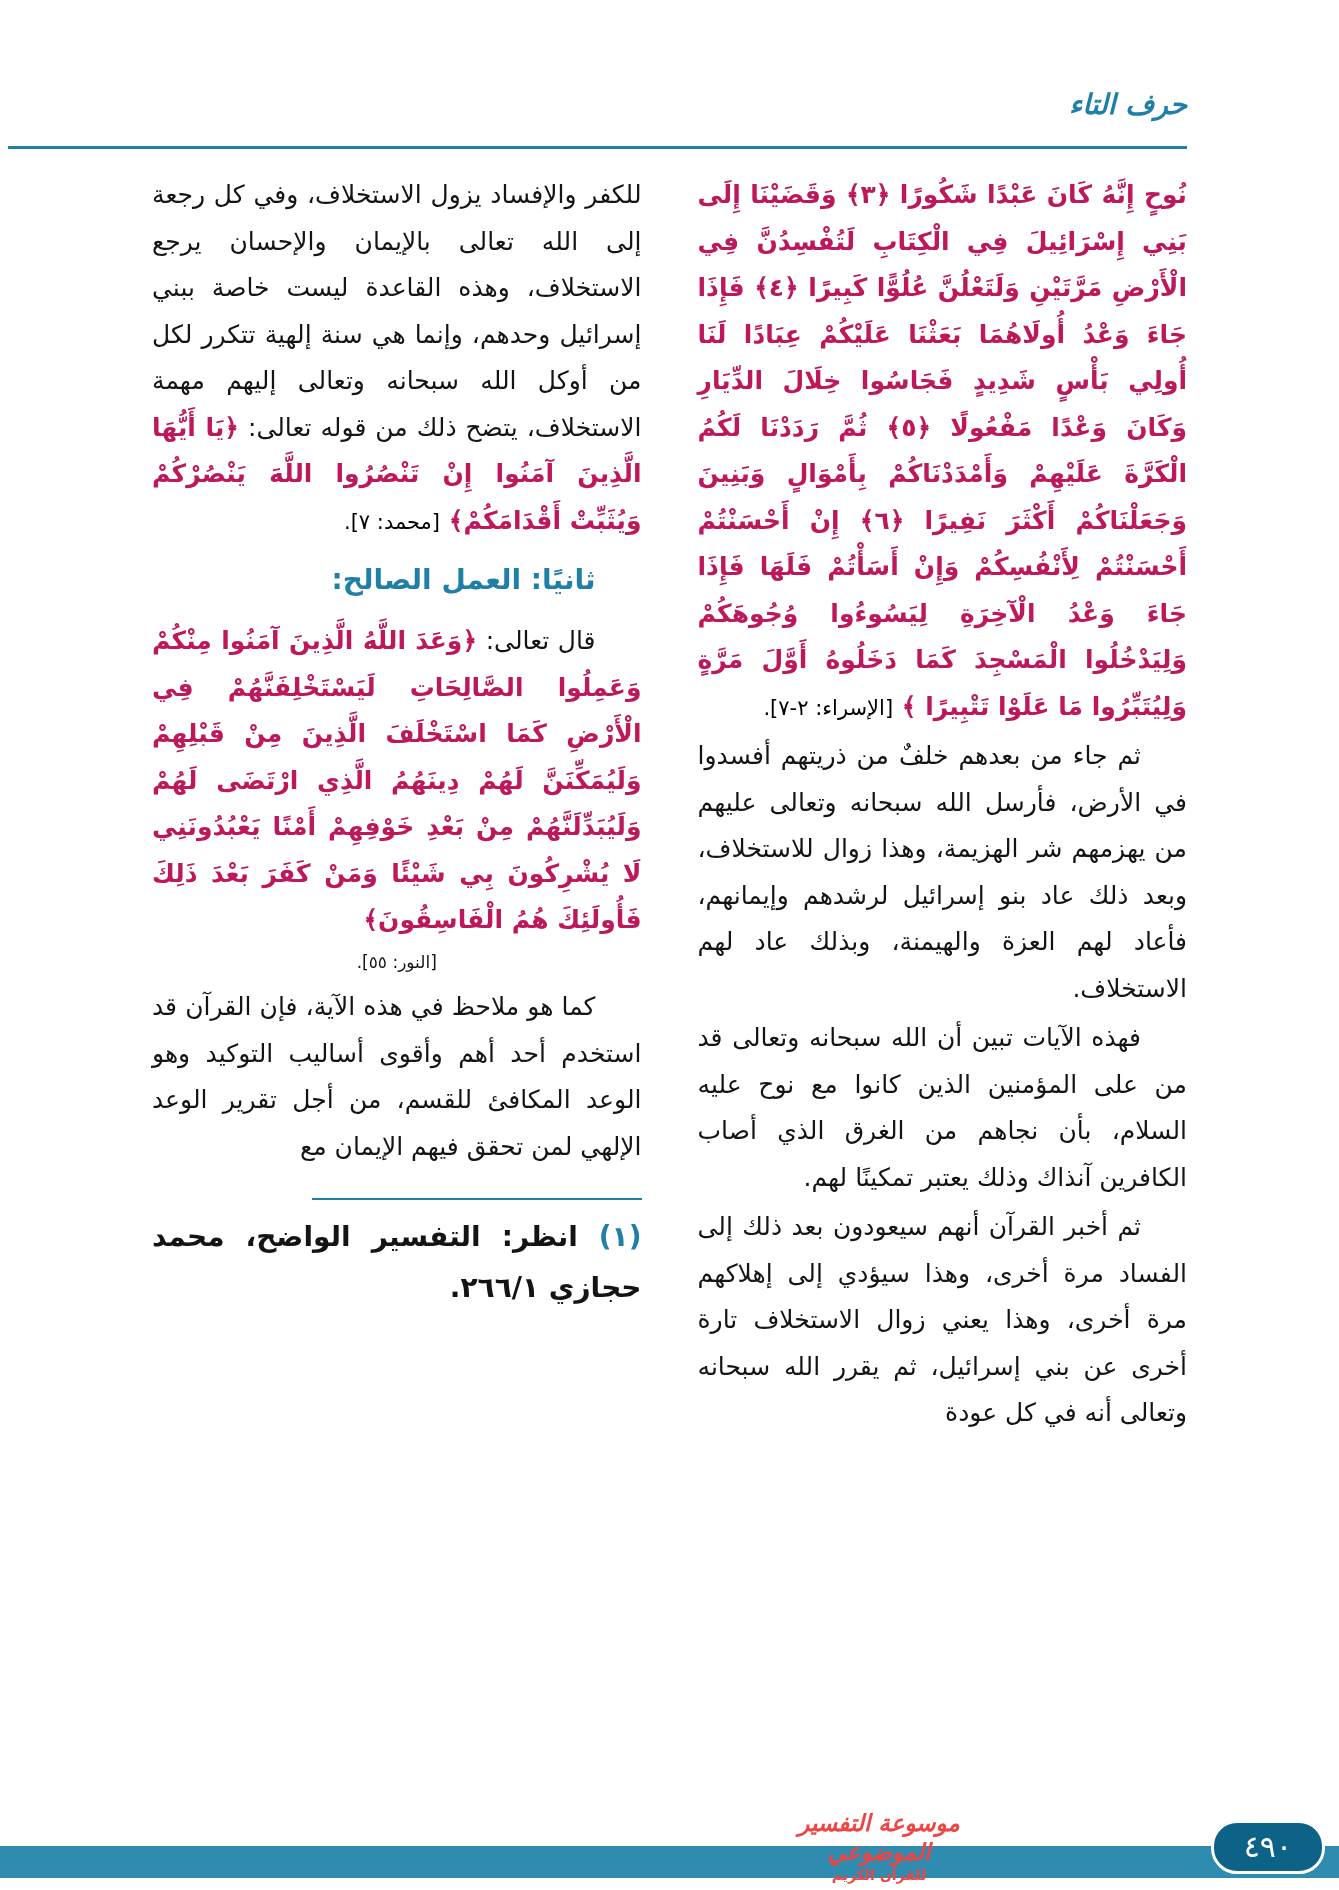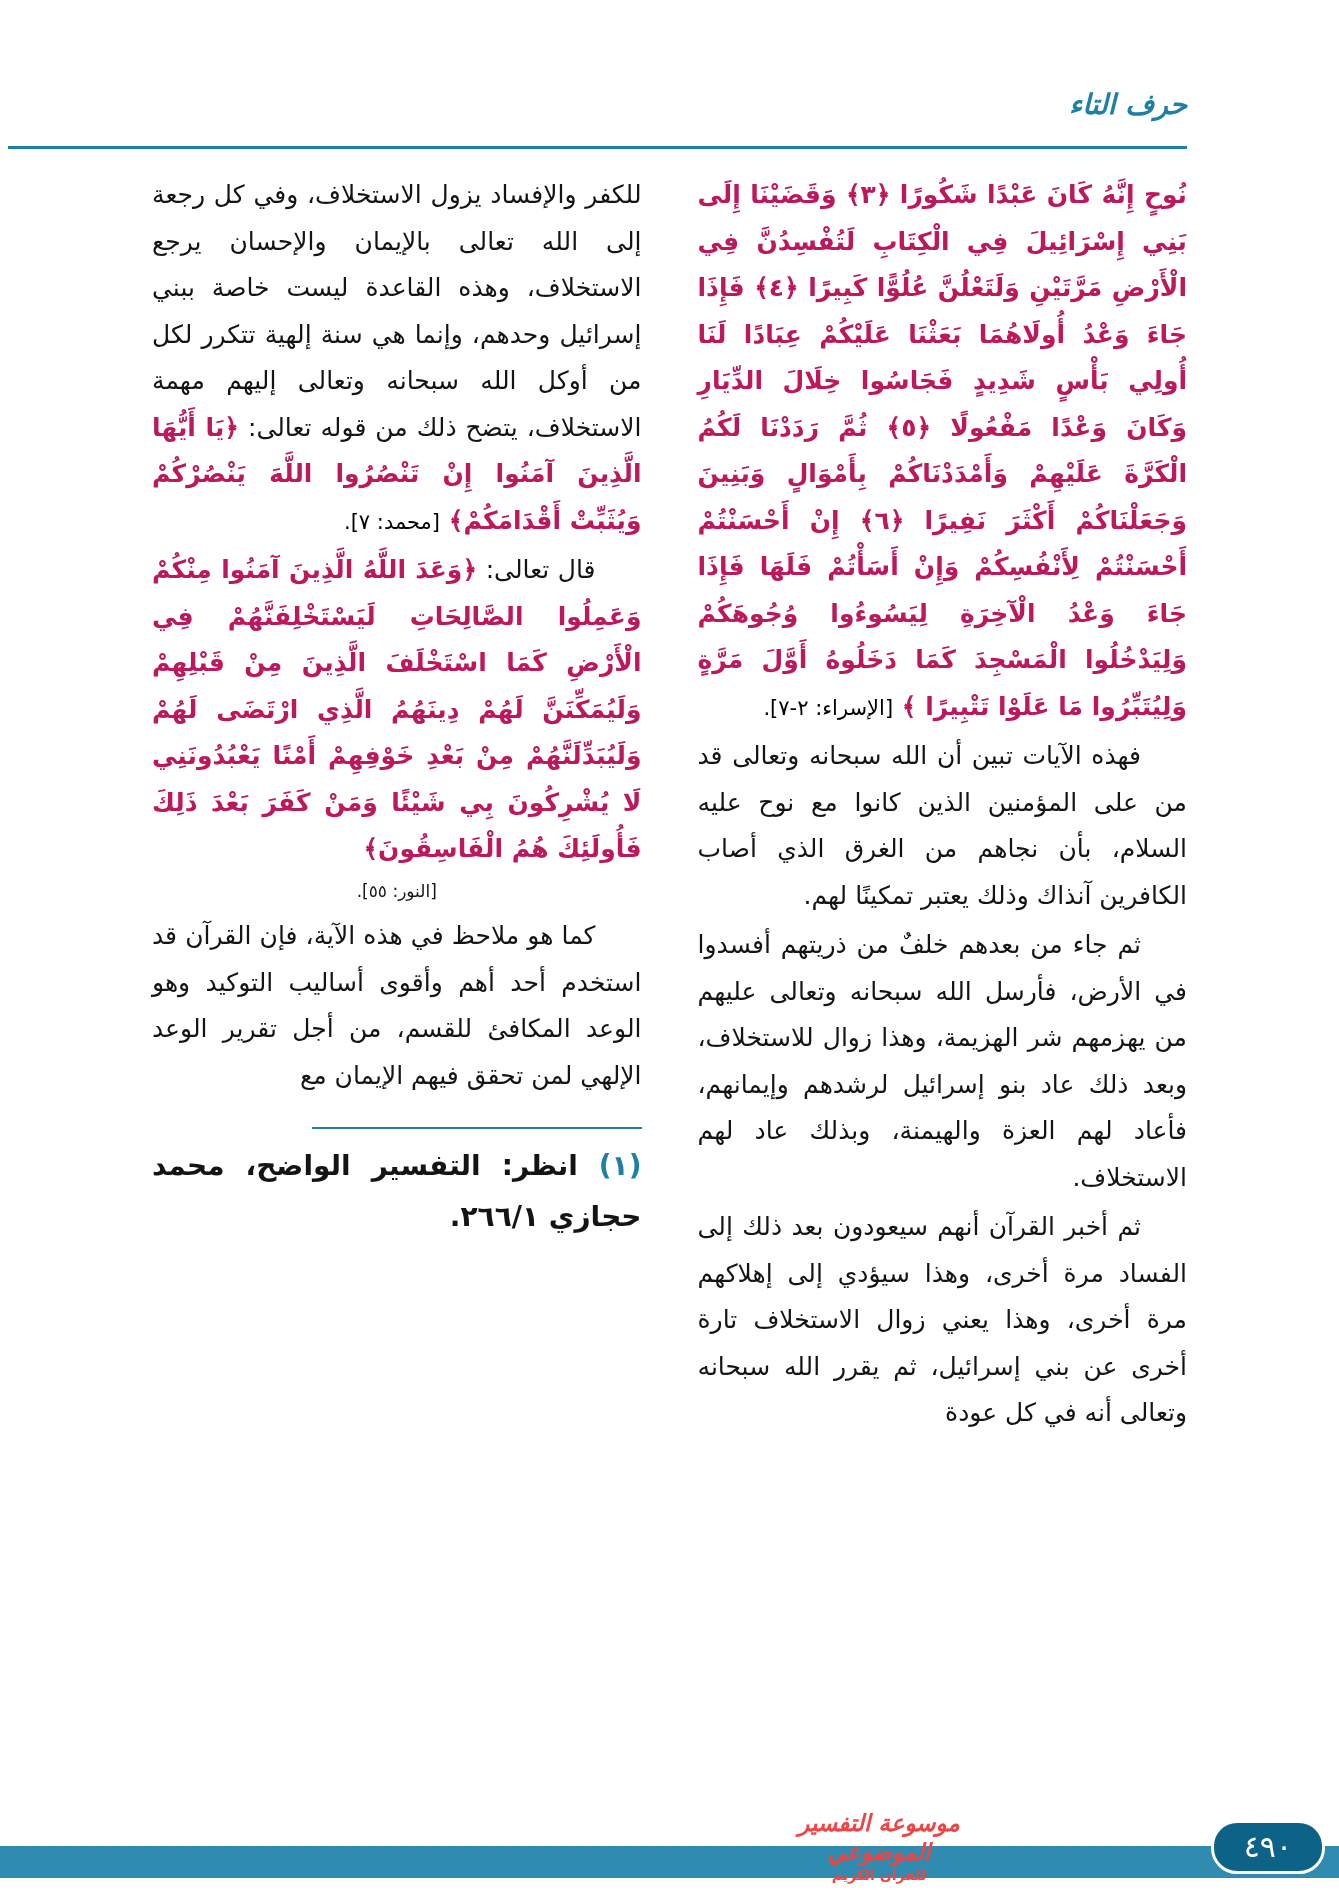--- a/index.html
+++ b/index.html
@@ -101,29 +101,30 @@
 
   <div class="chapter-title">حرف التاء</div>
   <div class="header-rule"></div>
 
   <main class="columns">
 
     <section class="col">
       <p class="body">
         <span class="quran">نُوحٍ إِنَّهُ كَانَ عَبْدًا شَكُورًا ﴿٣﴾ وَقَضَيْنَا إِلَى بَنِي إِسْرَائِيلَ فِي الْكِتَابِ لَتُفْسِدُنَّ فِي الْأَرْضِ مَرَّتَيْنِ وَلَتَعْلُنَّ عُلُوًّا كَبِيرًا ﴿٤﴾ فَإِذَا جَاءَ وَعْدُ أُولَاهُمَا بَعَثْنَا عَلَيْكُمْ عِبَادًا لَنَا أُولِي بَأْسٍ شَدِيدٍ فَجَاسُوا خِلَالَ الدِّيَارِ وَكَانَ وَعْدًا مَفْعُولًا ﴿٥﴾ ثُمَّ رَدَدْنَا لَكُمُ الْكَرَّةَ عَلَيْهِمْ وَأَمْدَدْنَاكُمْ بِأَمْوَالٍ وَبَنِينَ وَجَعَلْنَاكُمْ أَكْثَرَ نَفِيرًا ﴿٦﴾ إِنْ أَحْسَنْتُمْ أَحْسَنْتُمْ لِأَنْفُسِكُمْ وَإِنْ أَسَأْتُمْ فَلَهَا فَإِذَا جَاءَ وَعْدُ الْآخِرَةِ لِيَسُوءُوا وُجُوهَكُمْ وَلِيَدْخُلُوا الْمَسْجِدَ كَمَا دَخَلُوهُ أَوَّلَ مَرَّةٍ وَلِيُتَبِّرُوا مَا عَلَوْا تَتْبِيرًا ﴾ </span><span class="ref">[الإسراء: ٢-٧].</span>
       </p>
+      <p class="body p-indent">ثم جاء من بعدهم خلفٌ من ذريتهم أفسدوا في الأرض، فأرسل الله سبحانه وتعالى عليهم من يهزمهم شر الهزيمة، وهذا زوال للاستخلاف، وبعد ذلك عاد بنو إسرائيل لرشدهم وإيمانهم، فأعاد لهم العزة والهيمنة، وبذلك عاد لهم الاستخلاف.</p>
       <p class="body p-indent">فهذه الآيات تبين أن الله سبحانه وتعالى قد من على المؤمنين الذين كانوا مع نوح عليه السلام، بأن نجاهم من الغرق الذي أصاب الكافرين آنذاك وذلك يعتبر تمكينًا لهم.</p>
-      <p class="body p-indent">ثم جاء من بعدهم خلفٌ من ذريتهم أفسدوا في الأرض، فأرسل الله سبحانه وتعالى عليهم من يهزمهم شر الهزيمة، وهذا زوال للاستخلاف، وبعد ذلك عاد بنو إسرائيل لرشدهم وإيمانهم، فأعاد لهم العزة والهيمنة، وبذلك عاد لهم الاستخلاف.</p>
       <p class="body p-indent">ثم أخبر القرآن أنهم سيعودون بعد ذلك إلى الفساد مرة أخرى، وهذا سيؤدي إلى إهلاكهم مرة أخرى، وهذا يعني زوال الاستخلاف تارة أخرى عن بني إسرائيل، ثم يقرر الله سبحانه وتعالى أنه في كل عودة</p>
     </section>
 
     <section class="col">
       <p class="body">
         <span>للكفر والإفساد يزول الاستخلاف، وفي كل رجعة إلى الله تعالى بالإيمان والإحسان يرجع الاستخلاف، وهذه القاعدة ليست خاصة ببني إسرائيل وحدهم، وإنما هي سنة إلهية تتكرر لكل من أوكل الله سبحانه وتعالى إليهم مهمة الاستخلاف، يتضح ذلك من قوله تعالى: </span><span class="quran">﴿يَا أَيُّهَا الَّذِينَ آمَنُوا إِنْ تَنْصُرُوا اللَّهَ يَنْصُرْكُمْ وَيُثَبِّتْ أَقْدَامَكُمْ﴾ </span><span class="ref">[محمد: ٧].</span>
       </p>
+      <h2 class="subheading">ثانيًا: العمل الصالح:</h2>
       <p class="body p-indent">
         <span>قال تعالى: </span><span class="quran">﴿وَعَدَ اللَّهُ الَّذِينَ آمَنُوا مِنْكُمْ وَعَمِلُوا الصَّالِحَاتِ لَيَسْتَخْلِفَنَّهُمْ فِي الْأَرْضِ كَمَا اسْتَخْلَفَ الَّذِينَ مِنْ قَبْلِهِمْ وَلَيُمَكِّنَنَّ لَهُمْ دِينَهُمُ الَّذِي ارْتَضَى لَهُمْ وَلَيُبَدِّلَنَّهُمْ مِنْ بَعْدِ خَوْفِهِمْ أَمْنًا يَعْبُدُونَنِي لَا يُشْرِكُونَ بِي شَيْئًا وَمَنْ كَفَرَ بَعْدَ ذَلِكَ فَأُولَئِكَ هُمُ الْفَاسِقُونَ﴾</span>
       </p>
       <p class="ref-line">[النور: ٥٥].</p>
       <p class="body p-indent">كما هو ملاحظ في هذه الآية، فإن القرآن قد استخدم أحد أهم وأقوى أساليب التوكيد وهو الوعد المكافئ للقسم، من أجل تقرير الوعد الإلهي لمن تحقق فيهم الإيمان مع</p>
 
       <div class="footnote-rule"></div>
       <p class="footnote">
         <span class="fn-marker">(١)</span><span> انظر: التفسير الواضح، محمد حجازي ٢٦٦/١.</span>
       </p>

